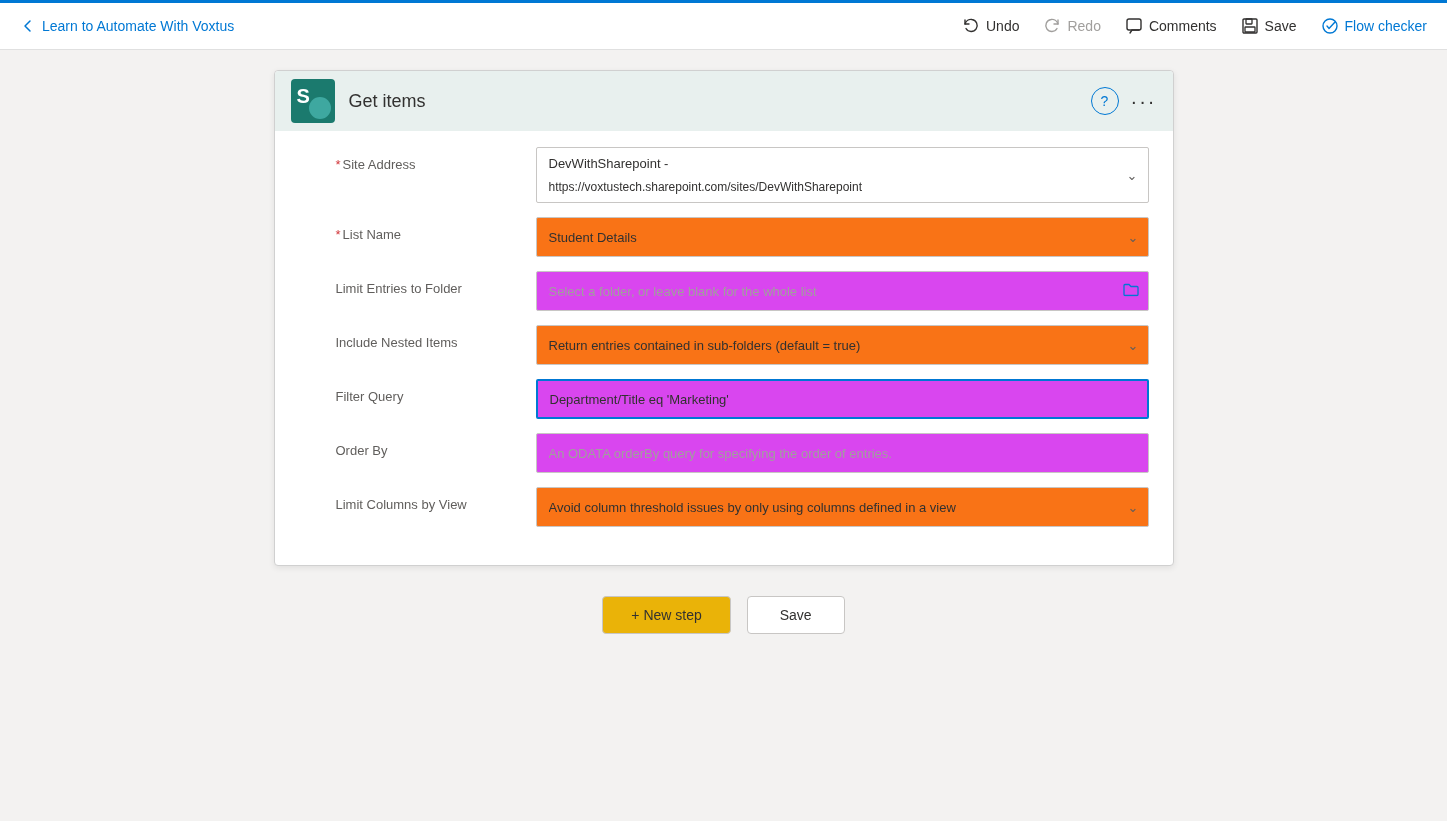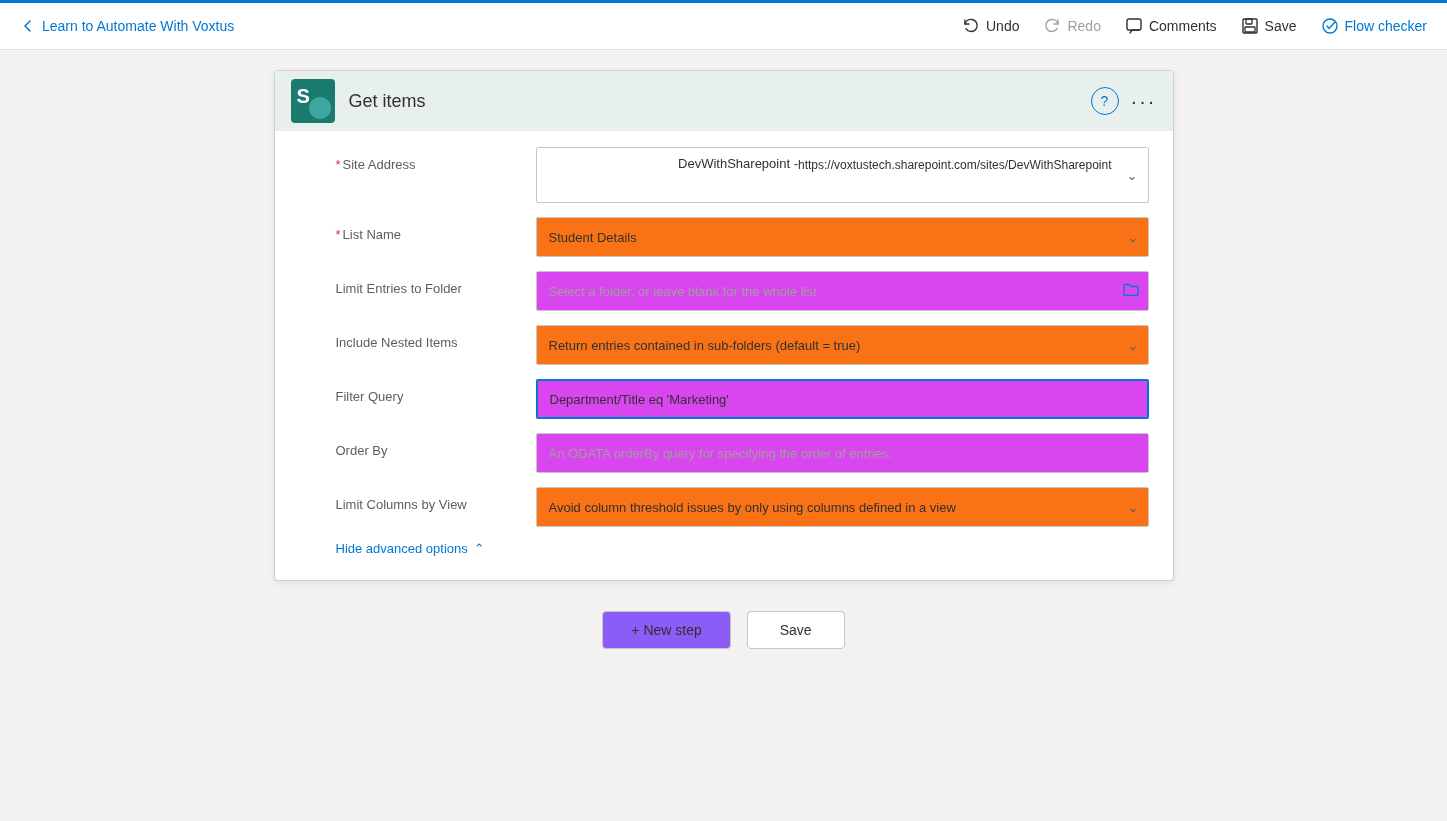--- a/index.html
+++ b/index.html
@@ -237,21 +237,21 @@
 
     
     .bottom-actions {
       display: flex;
       justify-content: center;
       gap: 16px;
       margin-top: 30px;
       padding-bottom: 20px;
     }
     .btn-new-step {
-      background: #8b5cf6;
+      background: #eab308;
       border: 1px solid #c8c6c4;
       border-radius: 4px;
       padding: 10px 28px;
       font-size: 14px;
       color: #323130;
       cursor: pointer;
       font-family: 'Segoe UI', sans-serif;
     }
     .btn-save {
       background: #ffffff;
@@ -268,22 +268,22 @@
     .site-address-display {
       width: 100%;
       border: 1px solid #c8c6c4;
       border-radius: 2px;
       padding: 8px 36px 8px 12px;
       font-size: 13px;
       color: #323130;
       background: #ffffff;
       min-height: 56px;
       display: flex;
-      flex-direction: row;
-      justify-content: flex-end;
+      flex-direction: column;
+      justify-content: space-between;
       position: relative;
     }
     .site-address-line1 { color: #323130; }
     .site-address-line2 { color: #323130; font-size: 12px; margin-top: 2px; }
   </style>
 </head>
 <body>
 
 <div class="topbar">
   <div class="topbar-back">
@@ -437,24 +437,20 @@
         <div class="form-control">
           <div class="select-wrapper">
             <select class="dropdown-field">
               <option value="">Avoid column threshold issues by only using columns defined in a view</option>
             </select>
             <span class="select-chevron">⌄</span>
           </div>
         </div>
       </div>
 
-      <div class="hide-advanced">
-        <span>Hide advanced options</span>
-        <span>⌃</span>
-      </div>
 
     </div>
   </div>
 
   <div class="bottom-actions">
     <button class="btn-new-step">
       <span>+ New step</span>
     </button>
     <button class="btn-save">
       <span>Save</span>

